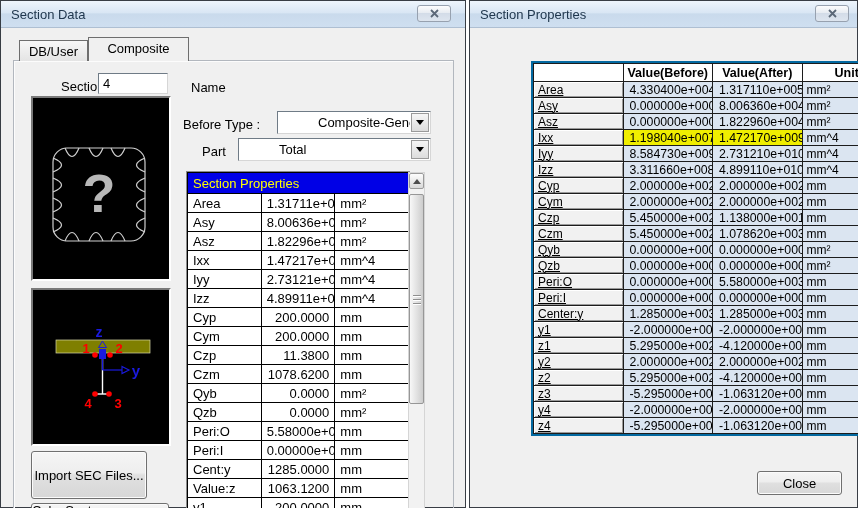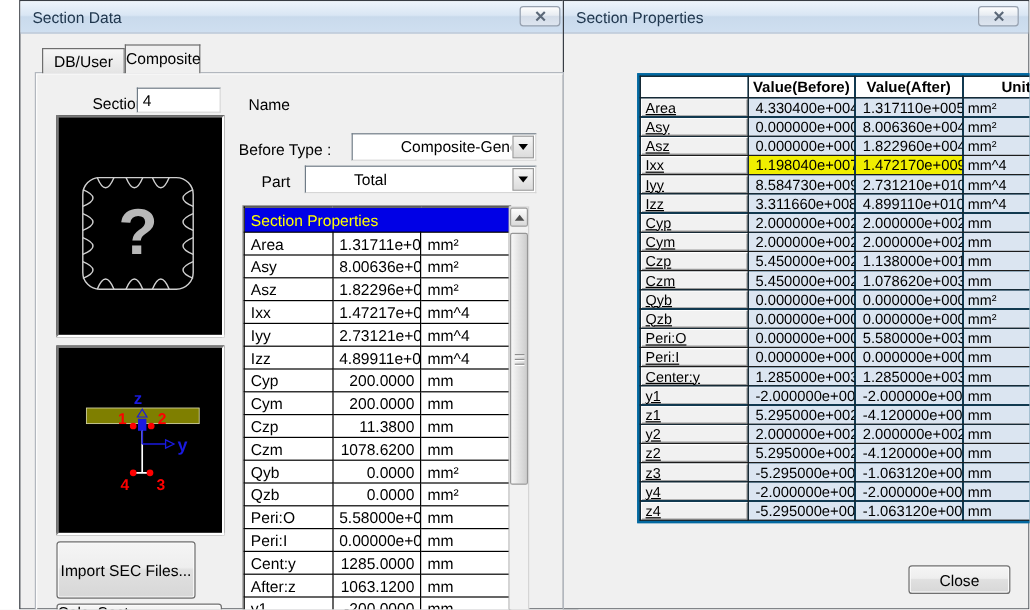--- a/index.html
+++ b/index.html
@@ -72,32 +72,32 @@
     font-size:12px; font-weight:normal; text-decoration:underline; text-align:left; padding:0 4px; height:16px; }
   td.r-val { width:113px; background:var(--value-cell-bg,#dbe5f1); font-size:12.3px; text-align:right; padding:0 6px; height:16px; }
   td.r-val.hl { background:var(--highlight-bg,#f0ee00); }
   td.r-unit { width:61px; background:var(--value-cell-bg,#dbe5f1); font-size:12px; text-align:left; padding:0 4px; height:16px; }
 </style>
 </head>
 <body>
 
 <div class="stage">
 
-  <div class="window" style="left:16px; top:0; width:466px; height:508px;text-decoration:underline;">
+  <div class="window" style="left:0; top:0; width:466px; height:508px;text-decoration:underline;">
     <div class="titlebar">
       <span class="title-text">Section Data</span>
       <div class="win-close" style="right:14px;">
         <svg width="11" height="9" viewBox="0 0 11 9">
           <path d="M2,1 L9,8 M9,1 L2,8" stroke="#5b6878" stroke-width="1.8" fill="none"></path>
         </svg>
       </div>
     </div>
 
     <div class="tab" style="left:18px; top:39px; width:69px; height:21px; z-index:2;">DB/User</div>
-    <div class="tab active" style="left:87px; top:36px; width:63px; height:24px;">Composite</div>
+    <div class="tab active" style="left:87px; top:36px; width:101px; height:24px;">Composite</div>
     <div class="tab-frame" style="left:12px; top:59px; width:441px; height:460px;"></div>
 
     <span class="lbl" style="left:60px; top:78px;">Section ID</span>
     <input class="textbox" style="left: 97px; top: 72px; width: 70px; height: 21px;" value="4">
     <span class="lbl" style="left:190px; top:79px;">Name</span>
 
     <span class="lbl" style="left:182px; top:116px;">Before Type :</span>
     <div class="combo" style="left:276px; top:110px; width:154px; height:23px;">
       <div class="combo-text">Composite-General</div>
       <div class="combo-arrow">
@@ -226,21 +226,21 @@
               <td class="c-lbl">Peri:I</td>
               <td class="c-val">0.00000e+000</td>
               <td class="c-unit">mm</td>
             </tr>
             <tr>
               <td class="c-lbl">Cent:y</td>
               <td class="c-val">1285.0000</td>
               <td class="c-unit">mm</td>
             </tr>
             <tr>
-              <td class="c-lbl">After:z</td>
+              <td class="c-lbl">Value:z</td>
               <td class="c-val">1063.1200</td>
               <td class="c-unit">mm</td>
             </tr>
             <tr>
               <td class="c-lbl">y1</td>
               <td class="c-val">-200.0000</td>
               <td class="c-unit">mm</td>
             </tr>
           </tbody>
       </table>

